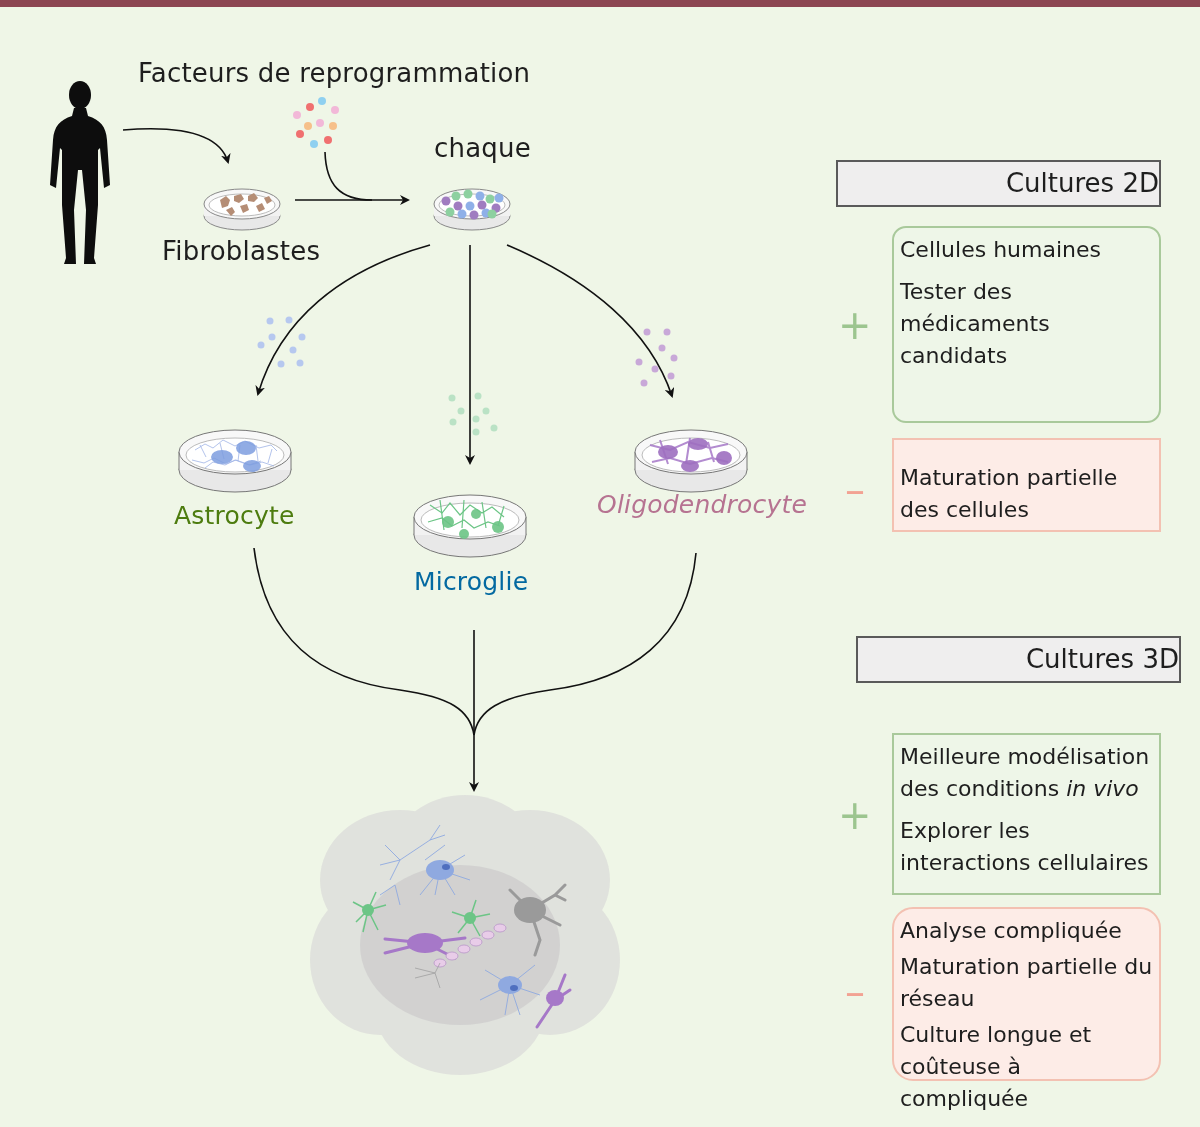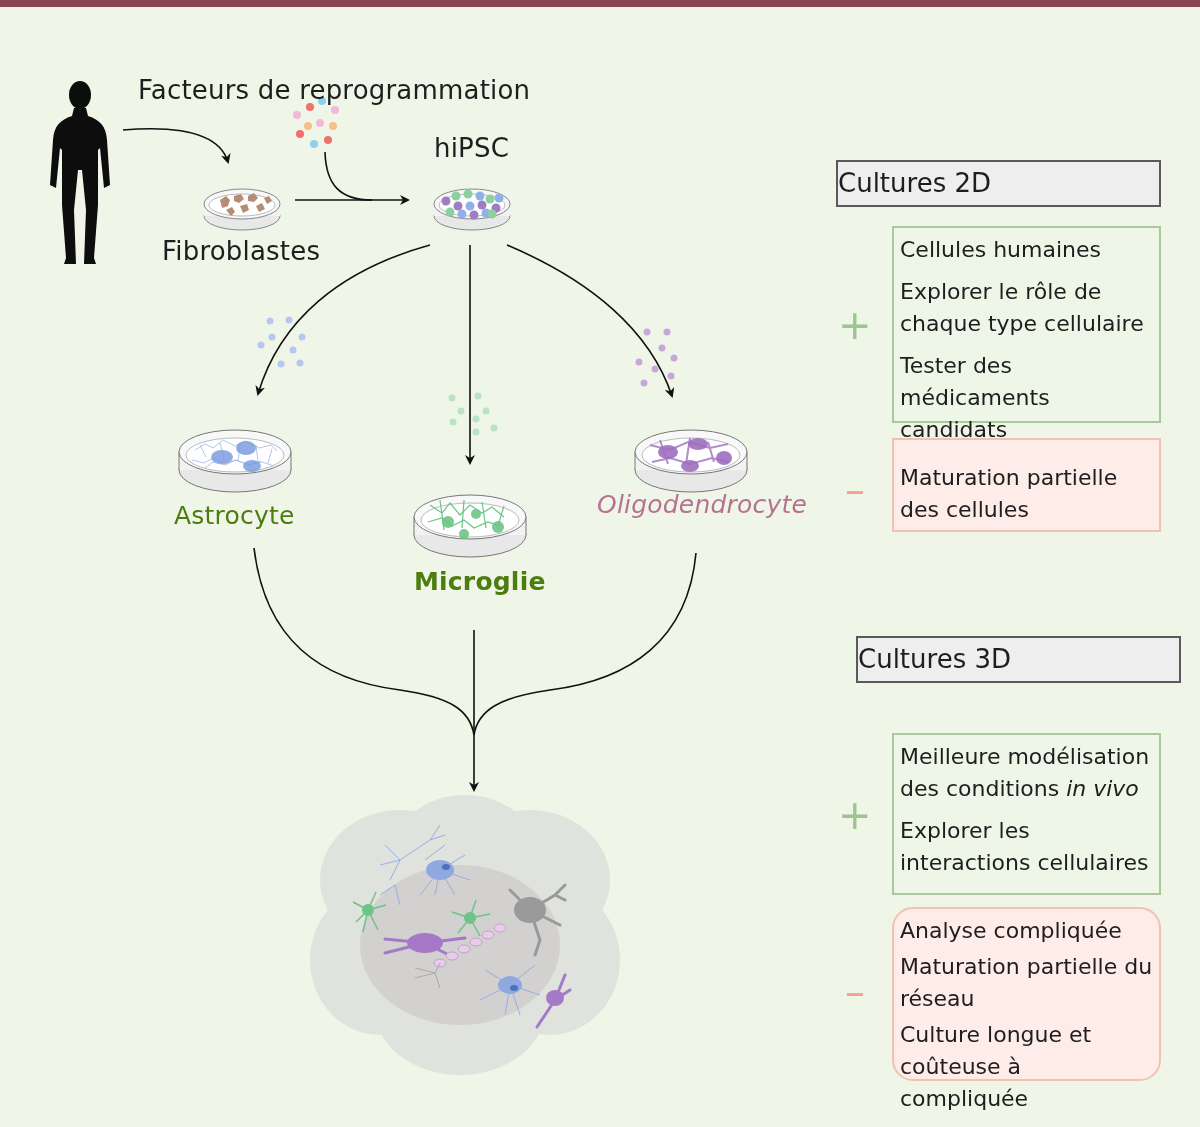--- a/index.html
+++ b/index.html
@@ -2,25 +2,25 @@
 <html><head>
 <meta charset="utf-8">
 <style>
   html, body { margin:0; padding:0; }
   body { width:1200px; height:1127px; background:#eff6e7; position:relative; overflow:hidden;
          font-family:"DejaVu Sans", sans-serif; color:#1a1a1a; }
   .topbar { position:absolute; left:0; top:0; width:1200px; height:7px; background:#8c4652; }
   .lbl { position:absolute; white-space:nowrap; font-size:25px; letter-spacing:0.2px; }
   .lbl.dark { color:#1e1e1e; }
   .lbl.astro { color:#4d7c0f; }
-  .lbl.micro { color:#4d7c0f;font-weight:bold; }
+  .lbl.micro { color:#0369a1; }
   .lbl.oligo { color:#b67391; }
   svg.diagram { position:absolute; left:0; top:0; }
   .sec-header { position:absolute; left:836px; width:325px; height:47px; background:#efeeee;
-                border:2px solid #5a5a5a; box-sizing:border-box; text-align:left;
+                border:2px solid #5a5a5a; box-sizing:border-box; text-align:right;
                 font-size:26px; line-height:43px; color:#1e1e1e; }
   .pro-box { position:absolute; left:892px; width:269px; background:#eef6e8; border:2px solid #a9c99b;
              box-sizing:border-box; padding:6px 4px 6px 6px; font-size:22px; line-height:32px; color:#1e1e1e; }
   .con-box { position:absolute; left:892px; width:269px; background:#fdece7; border:2px solid #f3c1b2;
              box-sizing:border-box; padding:6px 4px 6px 6px; font-size:22px; line-height:32px; color:#1e1e1e; }
   .item { margin-bottom:10px; }
   .item:last-child { margin-bottom:0; }
   .con-box .item { margin-bottom:4px; }
   .sign { position:absolute; font-size:40px; line-height:40px; }
   .sign.plus { color:#9cc58f; }
@@ -259,32 +259,31 @@
         <ellipse cx="476" cy="942" rx="6" ry="4"></ellipse>
       <ellipse cx="488" cy="935" rx="6" ry="4"></ellipse>
         <ellipse cx="500" cy="928" rx="6" ry="4"></ellipse>
     </g>
     <g stroke="#a0a0a0" stroke-width="0.8" fill="none">
       <path d="M440,963 l-5,10 l-20,5 m20,-5 l5,15 m-5,-15 l-20,-5"></path>
     </g>
   </g>
 </svg>
 
-<div class="lbl dark" style="left:138px; top:58px; font-size:26px;margin-top:17px;">Facteurs de reprogrammation</div>
-<div class="lbl dark" style="left:434px; top:133px; font-size:26px;">hiPSC</div>
+<div class="lbl dark" style="left:138px; top:58px; font-size:26px;">Facteurs de reprogrammation</div>
+<div class="lbl dark" style="left:434px; top:133px; font-size:26px;">chaque</div>
 <div class="lbl dark" style="left:162px; top:236px; font-size:26px;">Fibroblastes</div>
 <div class="lbl astro" style="left:174px; top:501px;">Astrocyte</div>
 <div class="lbl micro" style="left:414px; top:567px;">Microglie</div>
 <div class="lbl oligo" style="left:597px; top:490px;font-style:italic;">Oligodendrocyte</div>
 
 <div class="sec-header" style="top:160px;">Cultures 2D</div>
 <div class="sign plus" style="left:838px; top:305px;">+</div>
-<div class="pro-box" style="top:226px; height:197px;">
+<div class="pro-box" style="top:226px; height:197px;border-radius:14px;">
   <div class="item">Cellules humaines</div>
-  <div class="item">Explorer le rôle de chaque type cellulaire</div>
   <div class="item">Tester des médicaments candidats</div>
 </div>
 <div class="sign minus" style="left:845px; top:470px;">–</div>
 <div class="con-box" style="top:438px; height:94px; padding-top:22px;">
   <div class="item">Maturation partielle des cellules</div>
 </div>
 
 <div class="sec-header" style="top:636px;margin-left:20px;">Cultures 3D</div>
 <div class="sign plus" style="left:838px; top:795px;">+</div>
 <div class="pro-box" style="top:733px; height:162px;">

